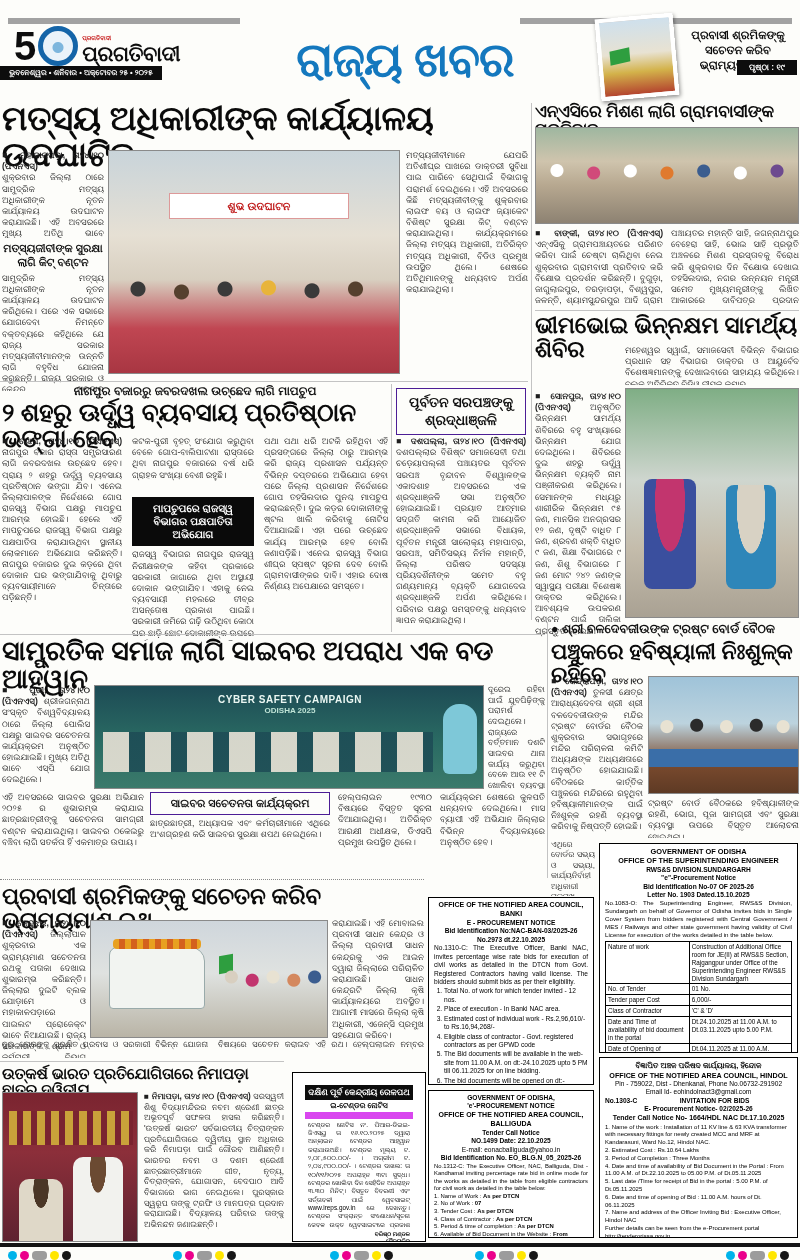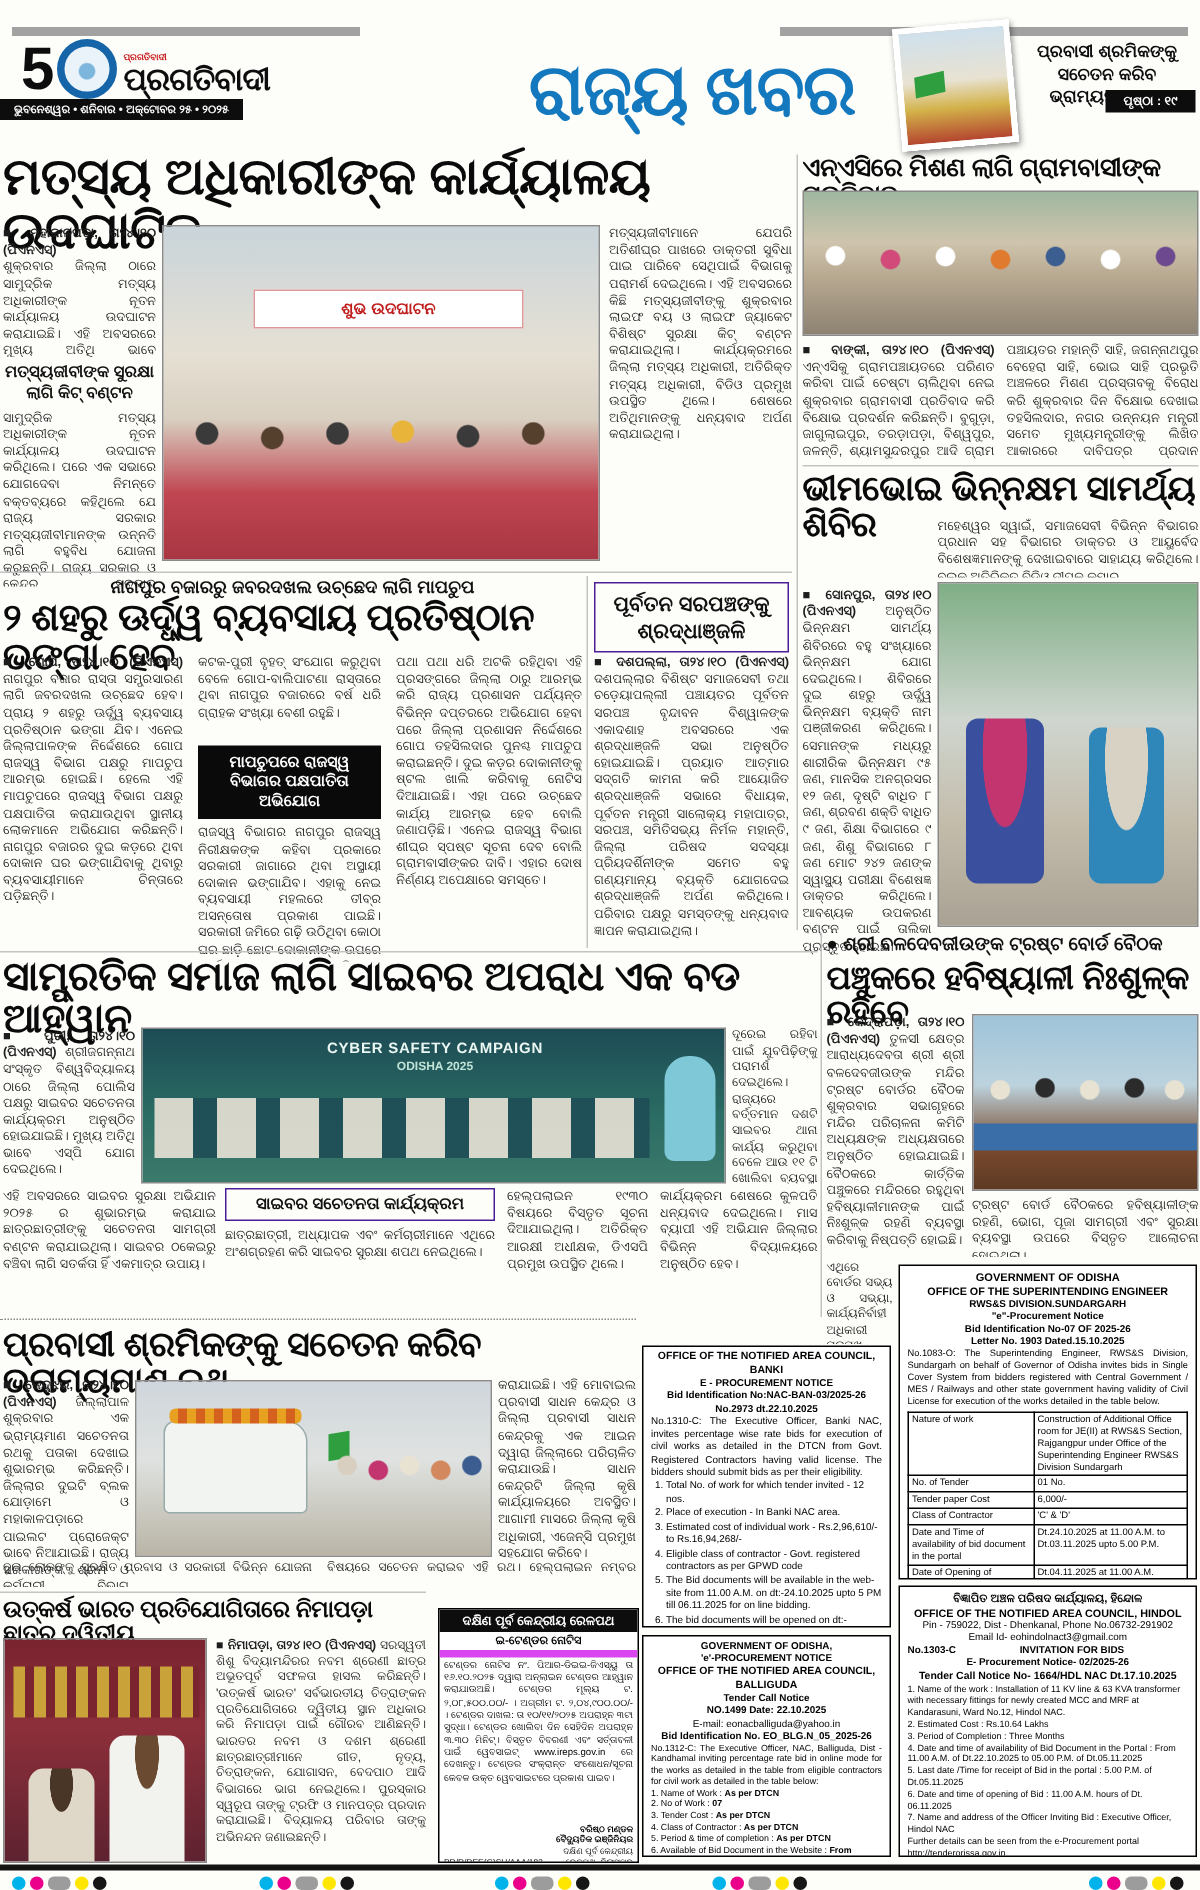--- a/index.html
+++ b/index.html
@@ -58,21 +58,21 @@
       <div class="fifty">5<span class="ring"></span></div>
       <div>
         <div style="font-size:6px;color:#c41212;font-weight:700;">ପ୍ରଗତିବାଦୀ</div>
         <div class="brandname">ପ୍ରଗତିବାଦୀ</div>
       </div>
     </div>
     <div style="font-size:7.5px;color:#c41212;font-weight:700;margin-top:2px;">ମଣିଷ ବଦଳେ... ଯୁଗ ବଦଳେ</div>
   </div>
   <div class="abs datestrip" style="left:0;top:66px;width:162px;height:14px;">ଭୁବନେଶ୍ୱର • ଶନିବାର • ଅକ୍ଟୋବର ୨୫ • ୨୦୨୫</div>
 
-  <div class="abs mast-title" style="left:240px;top:32px;width:330px;text-align:right;">ରାଜ୍ୟ ଖବର</div>
+  <div class="abs mast-title" style="left:240px;top:32px;width:330px;text-align:center;">ରାଜ୍ୟ ଖବର</div>
 
   <div class="abs ph thumb" style="left:598px;top:16px;width:78px;height:82px;background:
       linear-gradient(180deg,#cfe0ec 0%,#e8e2d2 45%,#d3b24a 70%,#b4452f 100%);">
     <div class="abs" style="left:8px;top:28px;width:20px;height:14px;background:#2e9e3f;transform:skewY(-8deg);"></div>
   </div>
   <div class="abs teaser" style="left:682px;top:28px;width:112px;">ପ୍ରବାସୀ ଶ୍ରମିକଙ୍କୁ ସଚେତନ କରିବ ଭ୍ରାମ୍ୟମାଣ ରଥ</div>
   <div class="abs pagebox" style="left:737px;top:60px;width:60px;height:15px;">ପୃଷ୍ଠା : ୧୯</div>
 
   <div class="abs hl" style="left:2px;top:101px;width:526px;font-size:34px;">ମତ୍ସ୍ୟ ଅଧିକାରୀଙ୍କ କାର୍ଯ୍ୟାଳୟ ଉଦଘାଟିତ</div>
   <div class="abs" style="left:2px;top:150px;width:102px;height:226px;">
@@ -263,23 +263,23 @@
     <div class="abs" style="left:16px;top:86px;width:44px;height:64px;background:
         radial-gradient(ellipse at 50% 16%, #4a3626 0 24%, #dfd8c8 25% 100%);border-radius:10px 10px 0 0;"></div>
   </div>
   <div class="abs" style="left:144px;top:1092px;width:140px;height:150px;">
     <div class="body-txt" style="height:150px;font-size:8.2px;">
       <span class="byline">■ ନିମାପଡ଼ା, ତା୨୪।୧୦ (ପିଏନଏସ୍)</span>
       <span>ସରସ୍ୱତୀ ଶିଶୁ ବିଦ୍ୟାମନ୍ଦିରର ନବମ ଶ୍ରେଣୀ ଛାତ୍ର ଅଭୂତପୂର୍ବ ସଫଳତା ହାସଲ କରିଛନ୍ତି। 'ଉତ୍କର୍ଷ ଭାରତ' ସର୍ବଭାରତୀୟ ଚିତ୍ରାଙ୍କନ ପ୍ରତିଯୋଗିତାରେ ଦ୍ୱିତୀୟ ସ୍ଥାନ ଅଧିକାର କରି ନିମାପଡ଼ା ପାଇଁ ଗୌରବ ଆଣିଛନ୍ତି। ଭାରତର ନବମ ଓ ଦଶମ ଶ୍ରେଣୀ ଛାତ୍ରଛାତ୍ରୀମାନେ ଗୀତ, ନୃତ୍ୟ, ଚିତ୍ରାଙ୍କନ, ଯୋଗାସନ, ବେଦପାଠ ଆଦି ବିଭାଗରେ ଭାଗ ନେଇଥିଲେ। ପୁରସ୍କାର ସ୍ୱରୂପ ତାଙ୍କୁ ଟ୍ରଫି ଓ ମାନପତ୍ର ପ୍ରଦାନ କରାଯାଇଛି। ବିଦ୍ୟାଳୟ ପରିବାର ତାଙ୍କୁ ଅଭିନନ୍ଦନ ଜଣାଇଛନ୍ତି।</span>
     </div>
   </div>
 
-  <div class="notice" style="left:292px;top:1072px;width:134px;height:170px;padding:0;border-width:1.4px;">
+  <div class="notice" style="left:292px;top:1072px;width:134px;height:170px;padding:12px;border-width:1.4px;">
     <div class="secr-bar" style="font-size:8.6px;padding:2px 0;">ଦକ୍ଷିଣ ପୂର୍ବ କେନ୍ଦ୍ରୀୟ ରେଳପଥ</div>
-    <div class="c nb" style="font-size:7.6px;border-bottom:5px solid #d946ef;padding:1px 0;">ଇ-ଟେଣ୍ଡର ନୋଟିସ</div>
+    <div class="c nb" style="font-size:7.6px;border-bottom:7px solid #d946ef;padding:1px 0;">ଇ-ଟେଣ୍ଡର ନୋଟିସ</div>
     <div style="padding:2px 3px;font-size:6.4px;text-align:justify;line-height:1.3;height:108px;overflow:hidden;">ଟେଣ୍ଡର ନୋଟିସ ନଂ. ପିଆର-ଡିଇଇ-ଜିଏସ୍‌ୟୁ ତା ୧୬.୧୦.୨୦୨୫ ଦ୍ୱାରା ଅନ୍‌ଲାଇନ ଟେଣ୍ଡର ଆହ୍ୱାନ କରାଯାଉଅଛି। ଟେଣ୍ଡର ମୂଲ୍ୟ ଟ. ୨,୦୮,୫୦୦.୦୦/- । ଅଗ୍ରୀମ ଟ. ୨,୦୪,୯୦୦.୦୦/- । ଟେଣ୍ଡର ଦାଖଲ: ତା ୧୦/୧୧/୨୦୨୫ ଅପରାହ୍ନ ୩ଟା ସୁଦ୍ଧା। ଟେଣ୍ଡର ଖୋଲିବା ଦିନ ସେହିଦିନ ଅପରାହ୍ନ ୩.୩୦ ମିନିଟ୍। ବିସ୍ତୃତ ବିବରଣୀ ଏବଂ ସର୍ତ୍ତାବଳୀ ପାଇଁ ୱେବସାଇଟ୍ www.ireps.gov.in ରେ ଦେଖନ୍ତୁ। ଟେଣ୍ଡର ସଂକ୍ରାନ୍ତ ସଂଶୋଧନ/ସୂଚନା କେବଳ ଉକ୍ତ ୱେବସାଇଟରେ ପ୍ରକାଶ ପାଇବ।</div>
     <div style="display:flex;justify-content:space-between;padding:0 3px;align-items:flex-end;">
       <div style="font-size:5.6px;">PR/R/DEE(G)SU/AAA/183</div>
       <div style="font-size:5.8px;text-align:right;">
         <div class="nb">ବରିଷ୍ଠ ମଣ୍ଡଳ ବୈଦ୍ୟୁତିକ ଇଞ୍ଜିନିୟର</div>
         <div>ଦକ୍ଷିଣ ପୂର୍ବ କେନ୍ଦ୍ରୀୟ ରେଳପଥ, ବିଲାସପୁର</div>
       </div>
     </div>
 
   </div>

